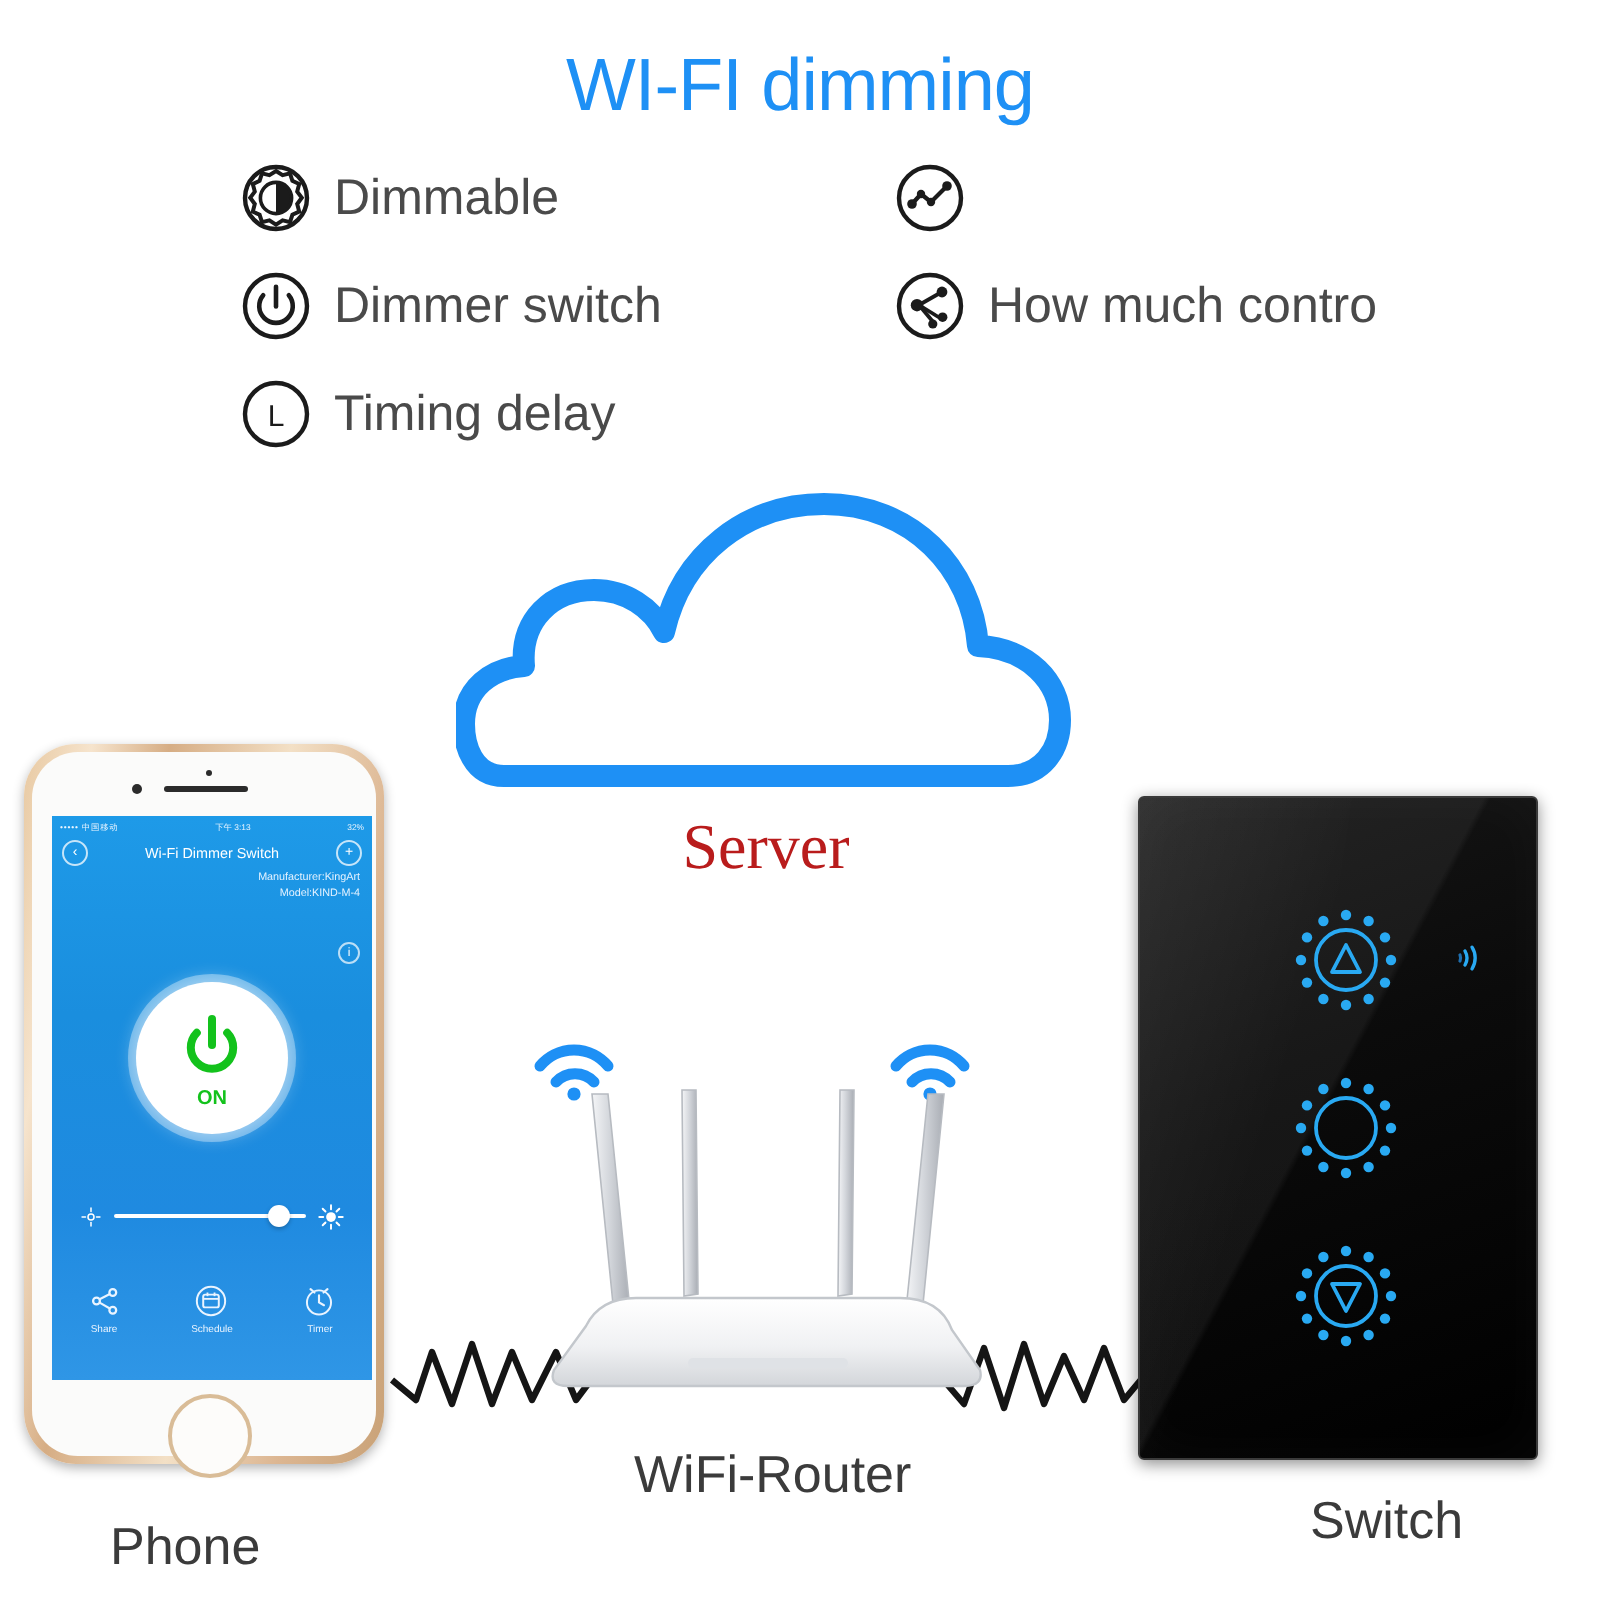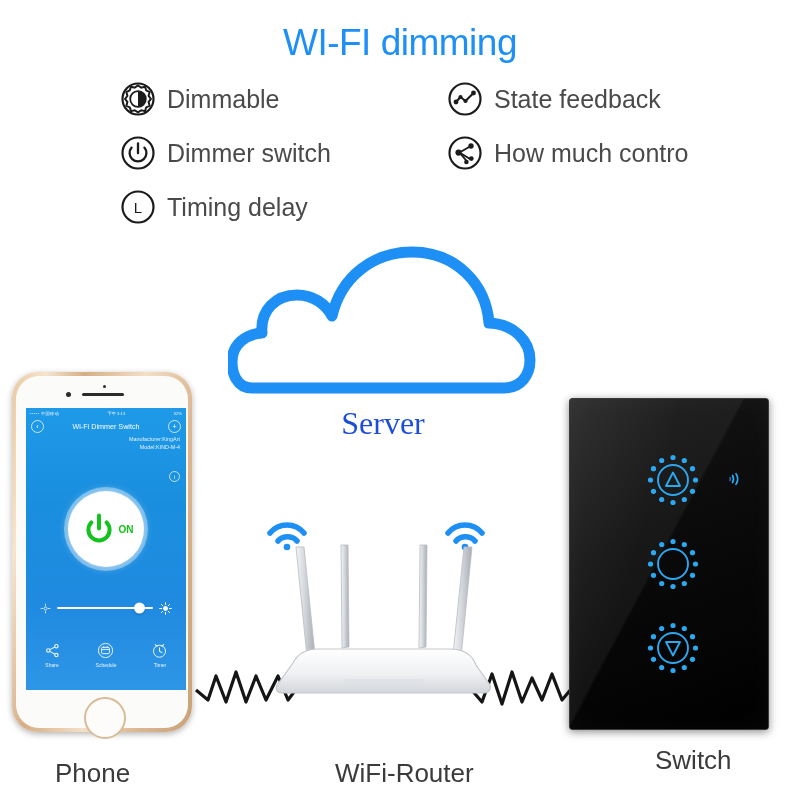--- a/index.html
+++ b/index.html
@@ -71,21 +71,21 @@
     width: 310px;
     height: 160px;
   }
   #server-label {
     position: absolute;
     left: 228px;
     top: 405px;
     width: 310px;
     text-align: center;
     font-size: 32px;
-    color: #1d4ed8;
+    color: #b91c1c;
     font-family: "Liberation Serif", serif;
   }
 
   
   #phone {
     position: absolute;
     left: 12px;
     top: 372px;
     width: 180px;
     height: 360px;
@@ -191,21 +191,21 @@
     position: absolute;
     left: 0; top: 83px;
     width: 160px;
     display: flex; justify-content: center;
   }
   #p-power {
     width: 76px; height: 76px;
     border-radius: 50%;
     background: #ffffff;
     box-shadow: 0 0 0 4px rgba(255,255,255,.35), 0 0 10px rgba(255,255,255,.55);
-    display: flex; flex-direction: row;
+    display: flex; flex-direction: column;
     align-items: center; justify-content: center;
   }
   #p-power .on-text {
     color: #13c21c;
     font-size: 10px;
     font-weight: bold;
     margin-top: 1px;
     font-family: "Liberation Sans", sans-serif;
   }
   #p-slider {
@@ -285,21 +285,21 @@
 
   
   .bottom-label {
     position: absolute;
     font-size: 26px;
     color: #3b3b3b;
     font-family: "Liberation Sans", sans-serif;
     white-space: nowrap;
   }
   #label-phone  { left: 55px;  top: 758px; text-align: right; }
-  #label-router { left: 335px; top: 722px; margin-top: 36px; }
+  #label-router { left: 317px; top: 722px; }
   #label-switch { left: 655px; top: 745px; }
 
   
   #links { position: absolute; left: 0; top: 0; width: 800px; height: 800px; pointer-events: none; }
 </style>
 </head>
 <body>
 
 <div id="stage">
 
@@ -347,21 +347,20 @@
       <span class="ficon">
         <svg width="40" height="40" viewBox="0 0 40 40">
           <circle cx="20" cy="20" r="15.5" fill="none" stroke="#1b1b1b" stroke-width="2.2"></circle>
           <polyline points="11,23 15.5,18 20.5,22 28.5,14" fill="none" stroke="#1b1b1b" stroke-width="2.1" stroke-linecap="round" stroke-linejoin="round"></polyline>
           <circle cx="11" cy="23" r="2.4" fill="#1b1b1b"></circle>
           <circle cx="15.5" cy="18" r="2.1" fill="#1b1b1b"></circle>
           <circle cx="20.5" cy="22" r="2.1" fill="#1b1b1b"></circle>
           <circle cx="28.5" cy="14" r="2.4" fill="#1b1b1b"></circle>
         </svg>
       </span>
-      <span class="flabel">State feedback</span>
     </div>
 
     <div class="feature">
       <span class="ficon">
         <svg width="40" height="40" viewBox="0 0 40 40">
           <circle cx="20" cy="20" r="15.5" fill="none" stroke="#1b1b1b" stroke-width="2.2"></circle>
           <line x1="14.5" y1="19.5" x2="25" y2="13.5" stroke="#1b1b1b" stroke-width="1.9"></line>
           <line x1="14.5" y1="19.5" x2="25" y2="26" stroke="#1b1b1b" stroke-width="1.9"></line>
           <line x1="14.5" y1="19.5" x2="22" y2="28.5" stroke="#1b1b1b" stroke-width="1.9"></line>
           <circle cx="13.5" cy="19.6" r="3.1" fill="#1b1b1b"></circle>

